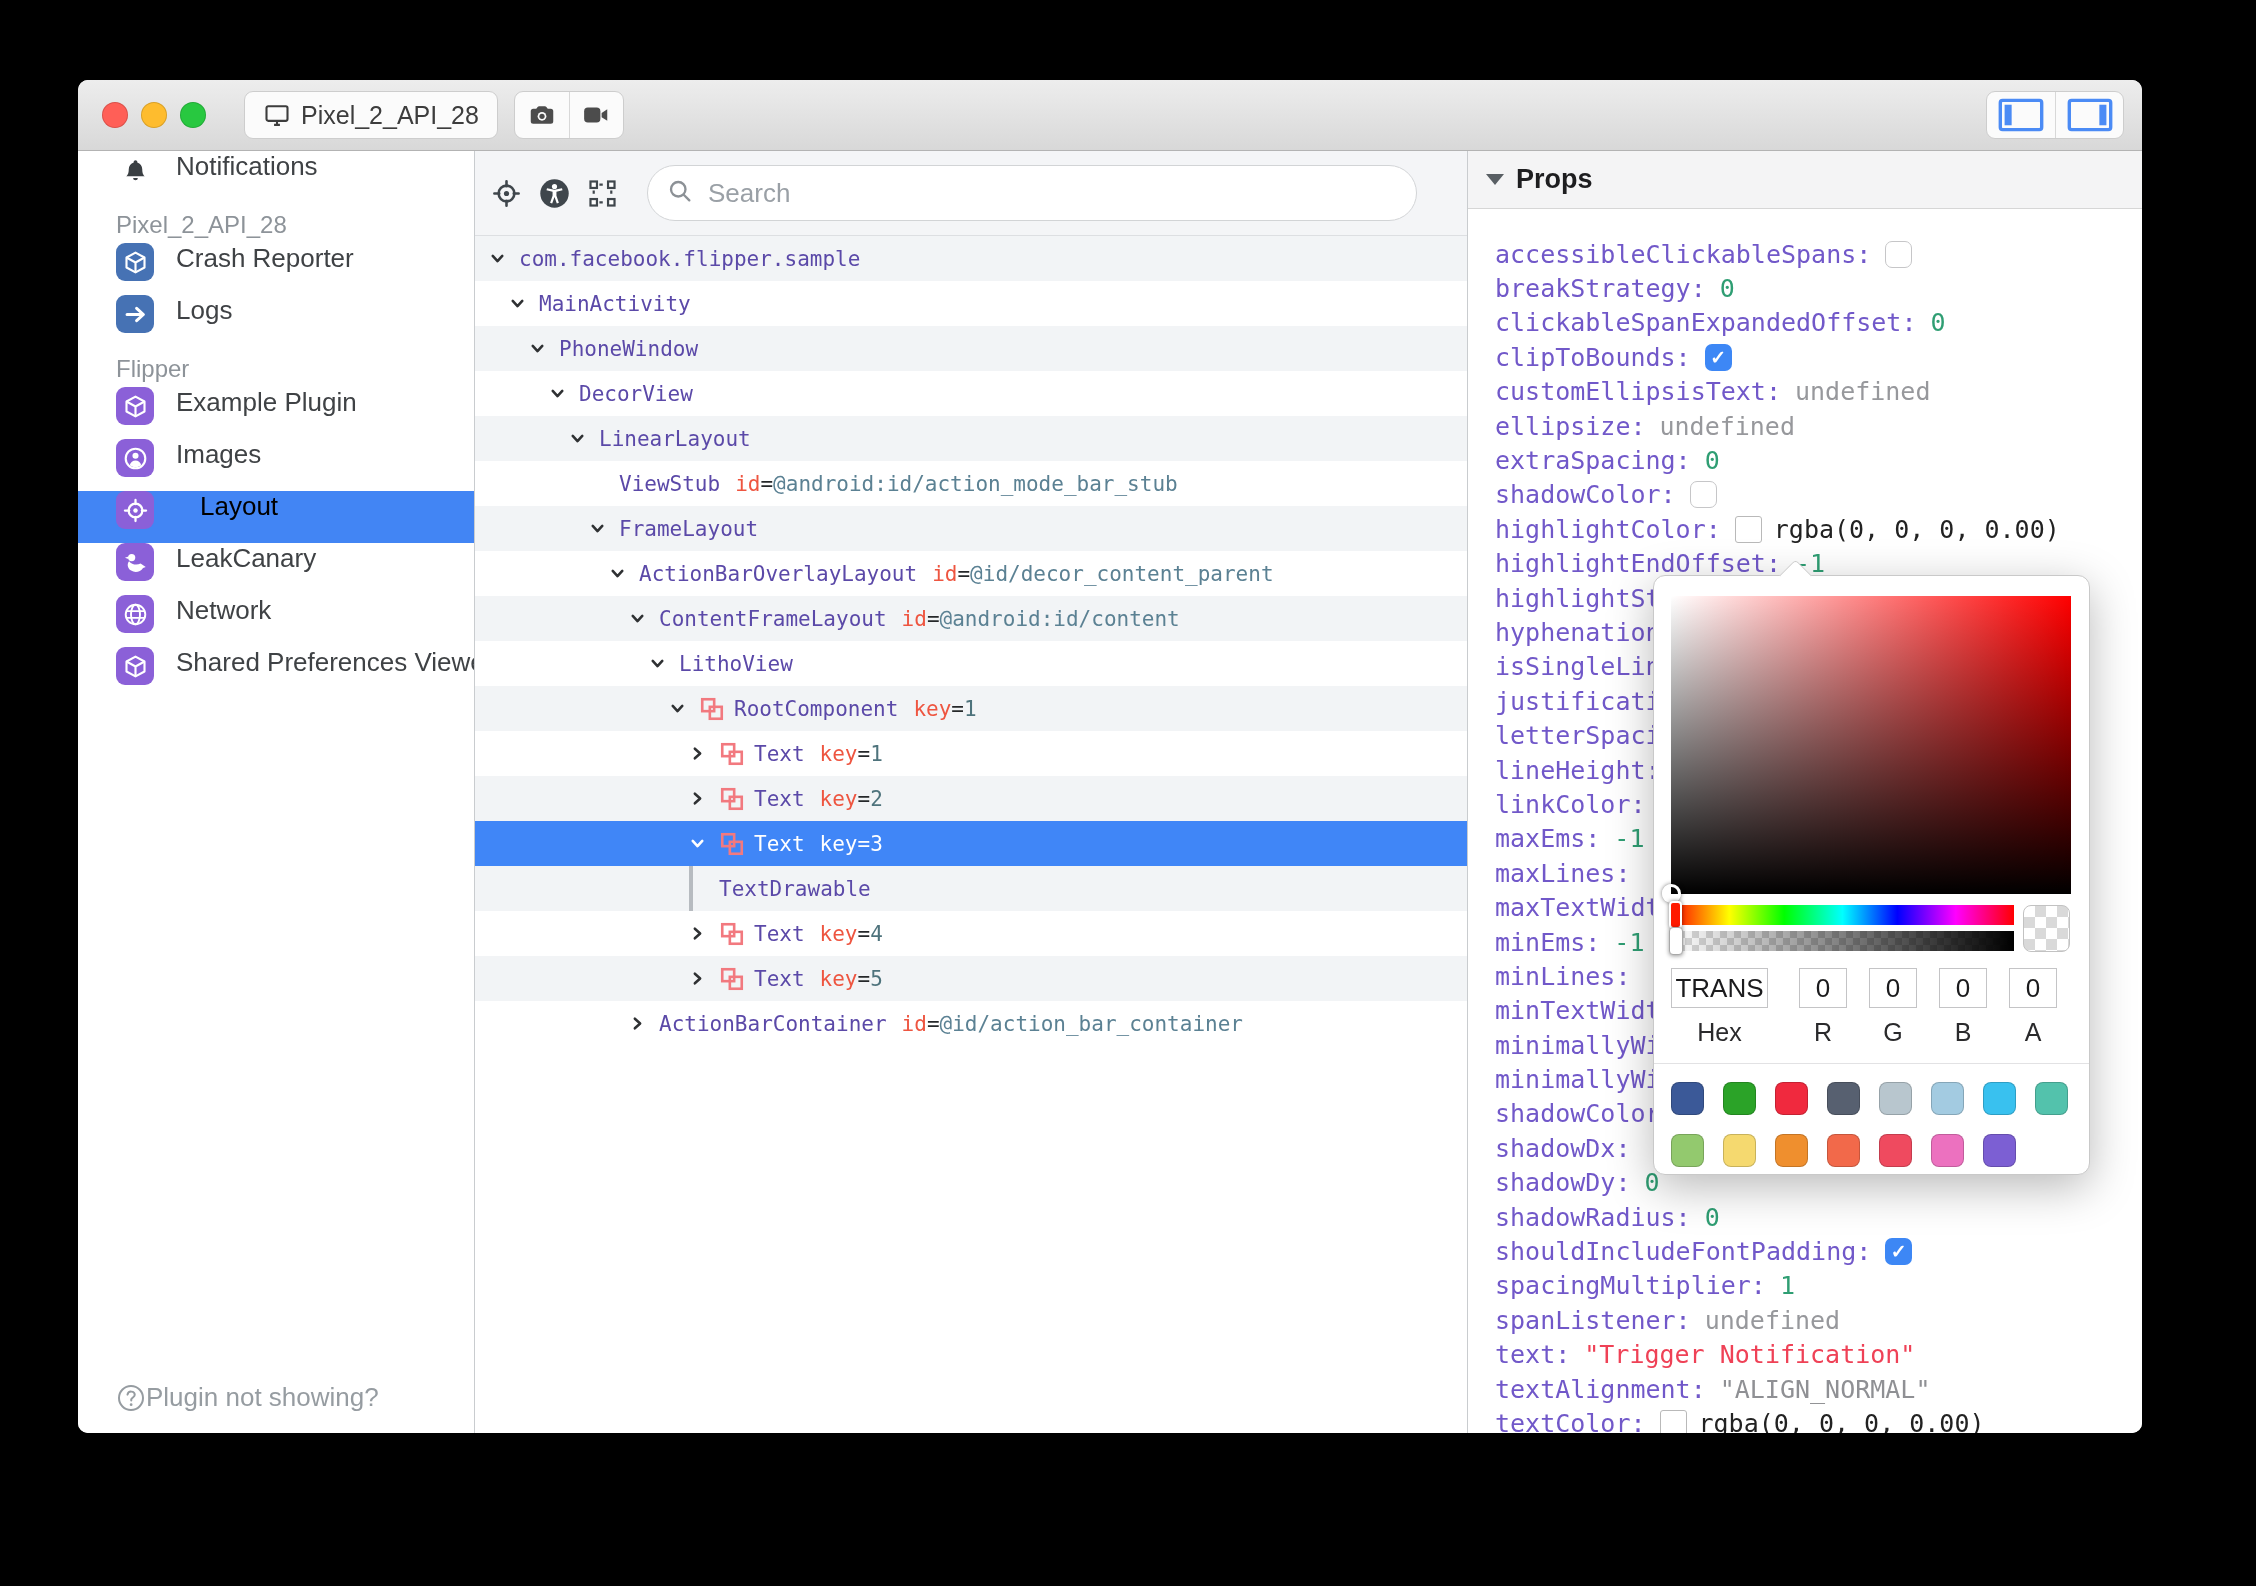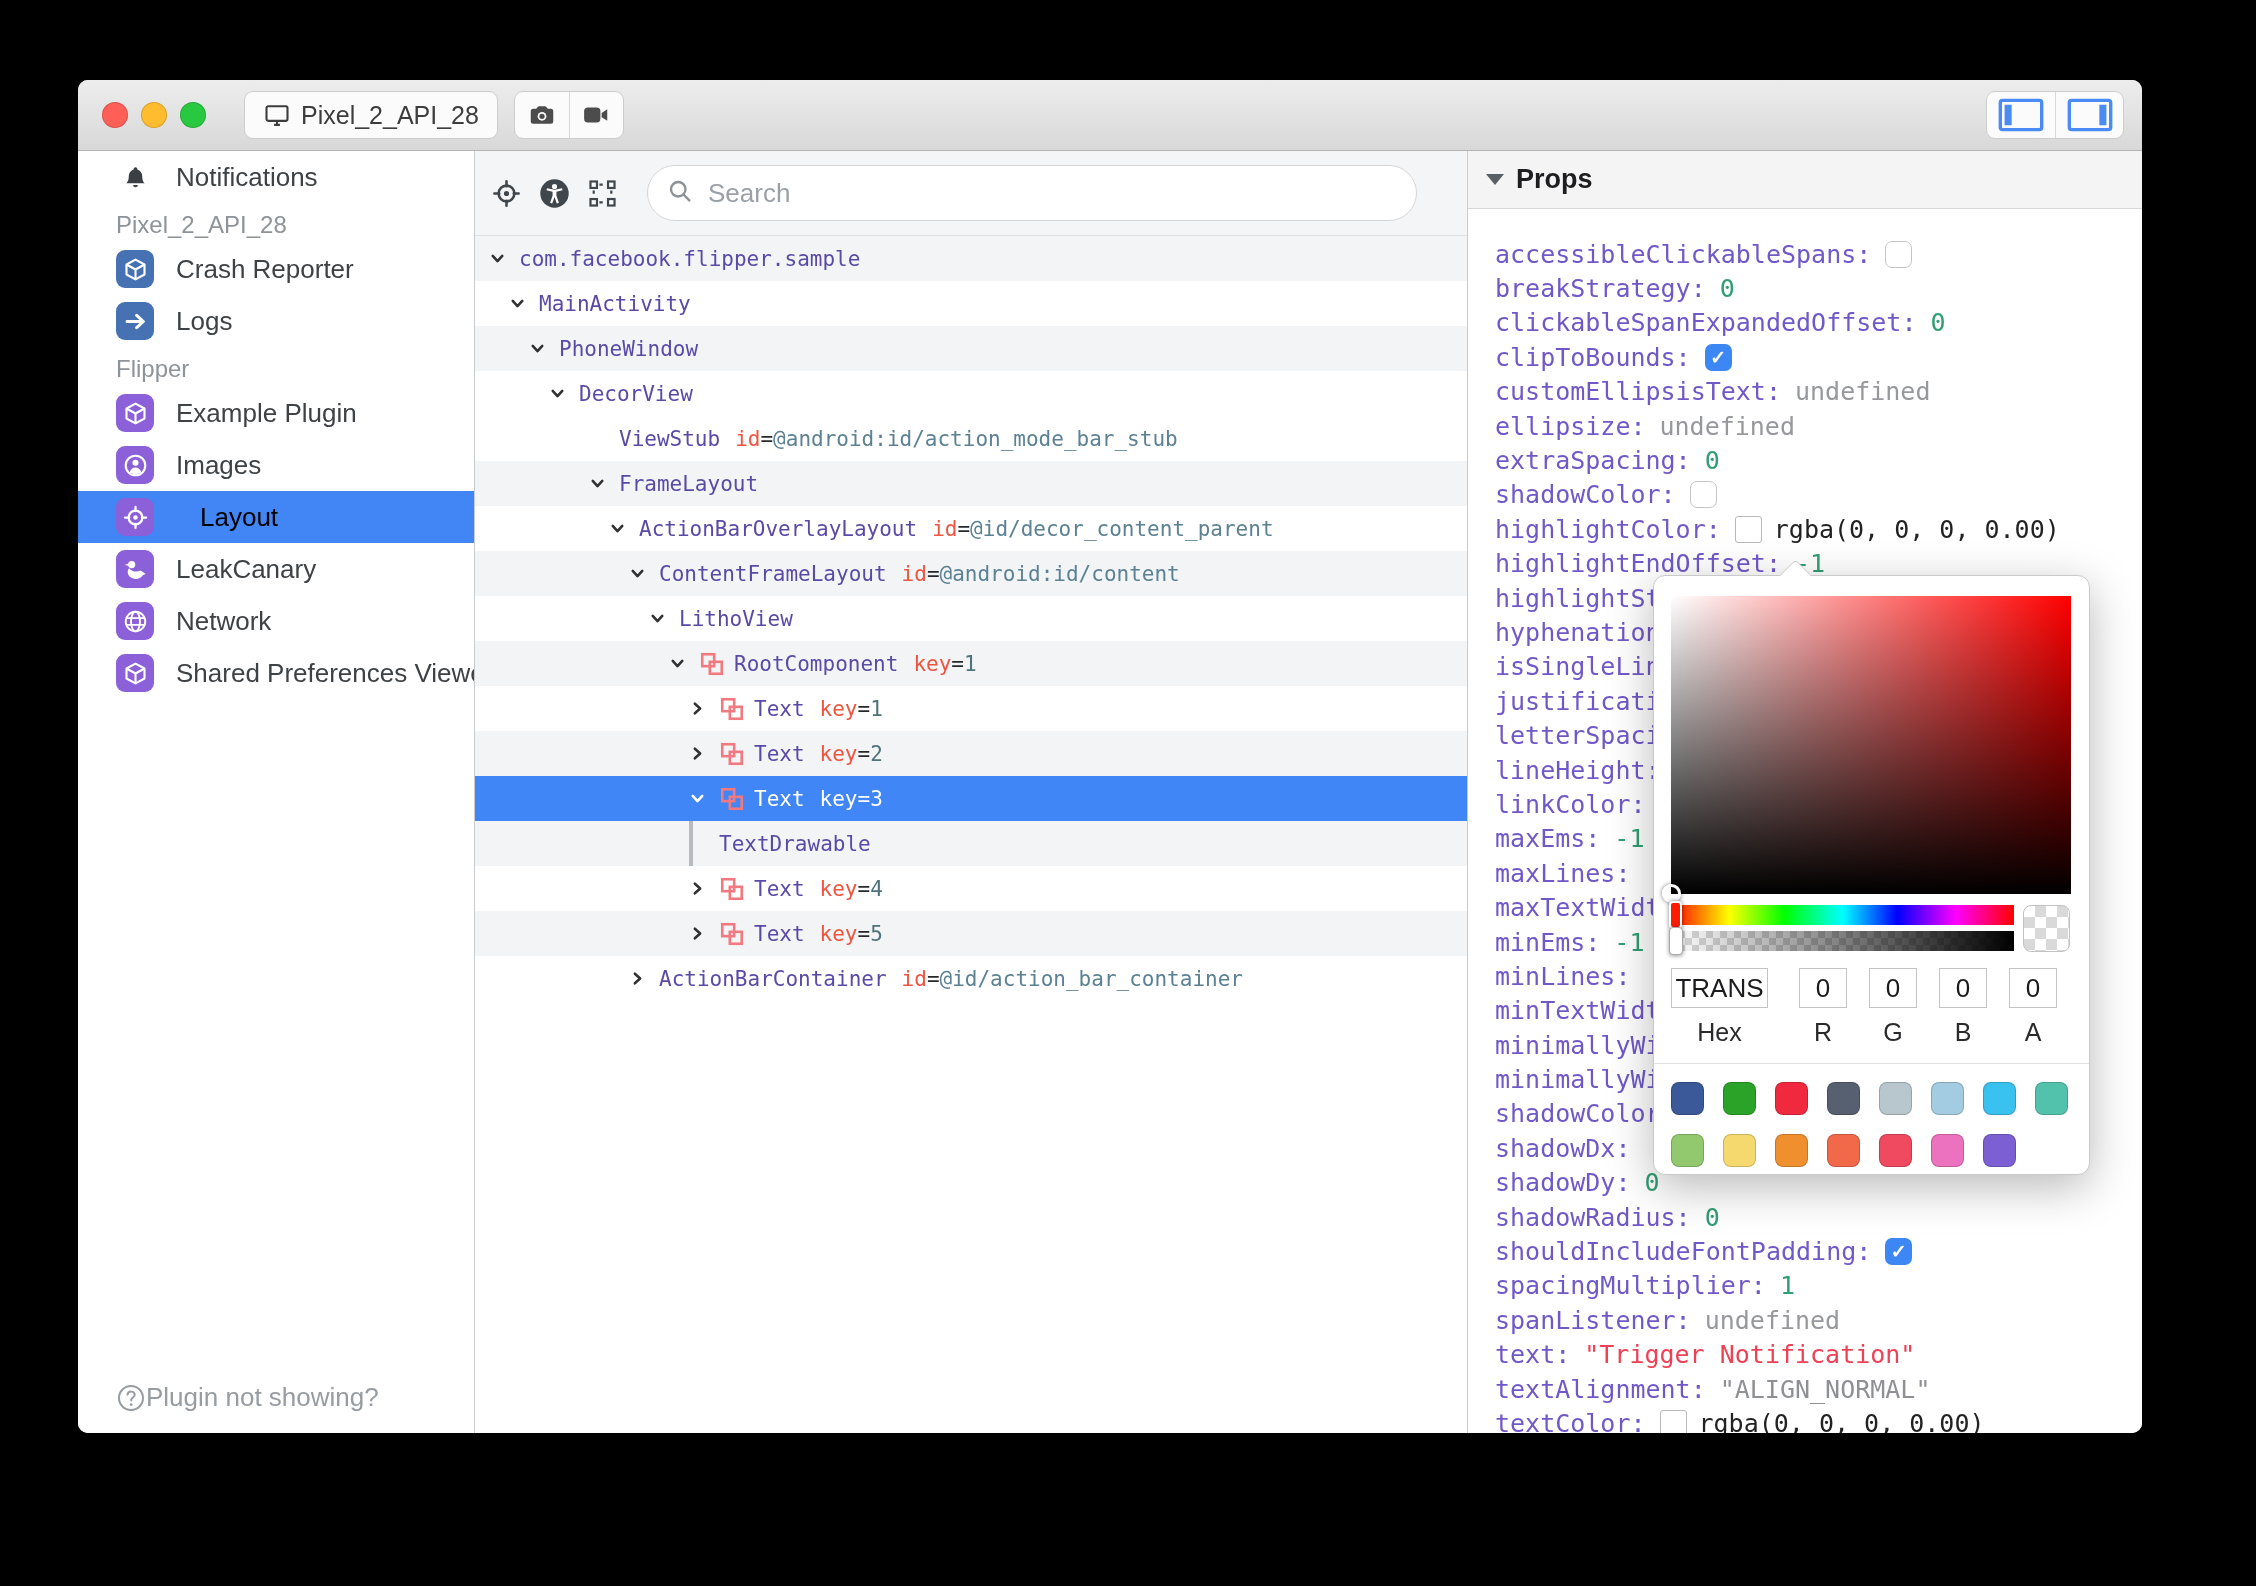--- a/index.html
+++ b/index.html
@@ -36,21 +36,21 @@
     border:1px solid #cdcdcd; border-radius:9px; display:flex; overflow:hidden;
   }
   .cambtn { width:54px; display:flex; align-items:center; justify-content:center; color:#4c4c4c; }
   .cambtn + .cambtn, .togglebtn + .togglebtn { border-left:1px solid #d8d8d8; }
   .togglegroup { position:absolute; right:18px; top:11px; margin:0; }
   .togglebtn { width:68px; display:flex; align-items:center; justify-content:center; color:#4b8bf5; }
   
   .main { flex:1; display:flex; min-height:0; }
   
   .sidebar { flex:0 0 397px; width:397px; background:#fff; border-right:1px solid #c9cccf; position:relative; overflow:hidden; }
-  .sb-item { height:52px; display:flex; align-items:center; padding-left:38px; font-size:26px; color:#3f4245; white-space:nowrap; cursor:default; }
+  .sb-item { height:52px; display:flex; align-items:flex-start; padding-left:38px; font-size:26px; color:#3f4245; white-space:nowrap; cursor:default; }
   .sb-item.selected { background:var(--sel-sidebar,#4285f4); color:#000000;gap:24px; }
   .sb-section { height:40px; display:flex; align-items:flex-end; padding-left:38px; padding-bottom:4px; font-size:24px; color:#8d9399; white-space:nowrap; }
   .sb-icon { width:38px; height:38px; border-radius:9px; margin-right:22px; flex:0 0 38px; display:flex; align-items:center; justify-content:center; color:#fff; }
   .sb-icon.plain { background:none; color:#3a3f43; }
   .sb-icon svg { width:27px; height:27px; }
   .sb-footer { position:absolute; left:38px; bottom:20px; display:flex; align-items:center; color:#969ca1; font-size:26px; }
   .sb-footer svg { width:30px; height:30px; display:block; }
   
   .treepanel { flex:1; min-width:0; display:flex; flex-direction:column; background:#fff; border-right:1px solid #c9cccf; }
   .tree-toolbar { flex:0 0 85px; height:85px; background:#f4f5f7; border-bottom:1px solid #dddfe2; display:flex; align-items:center; padding-left:14px; }
@@ -347,20 +347,28 @@
             <span class="t-name">PhoneWindow</span>
           </div>
           <div class="trow" style="padding-left: 74px;">
             <span class="t-chev">
               <svg viewBox="0 0 16 16" fill="none" stroke="currentColor" stroke-width="2.4" stroke-linecap="round" stroke-linejoin="round">
                 <path d="M3.5 5.5 8 10.5l4.5-5"></path>
               </svg>
             </span>
             <span class="t-name">DecorView</span>
           </div>
+          <div class="trow odd" style="padding-left: 94px;">
+            <span class="t-chev">
+              <svg viewBox="0 0 16 16" fill="none" stroke="currentColor" stroke-width="2.4" stroke-linecap="round" stroke-linejoin="round">
+                <path d="M3.5 5.5 8 10.5l4.5-5"></path>
+              </svg>
+            </span>
+            <span class="t-name">LinearLayout</span>
+          </div>
           <div class="trow" style="padding-left: 114px;">
             <span class="t-chev"></span>
             <span class="t-name">ViewStub</span>
             <span class="t-attr"><span class="a-key">id</span><span class="a-eq">=</span><span class="a-val-id">@android:id/action_mode_bar_stub</span></span>
           </div>
           <div class="trow odd" style="padding-left: 114px;">
             <span class="t-chev">
               <svg viewBox="0 0 16 16" fill="none" stroke="currentColor" stroke-width="2.4" stroke-linecap="round" stroke-linejoin="round">
                 <path d="M3.5 5.5 8 10.5l4.5-5"></path>
               </svg>

